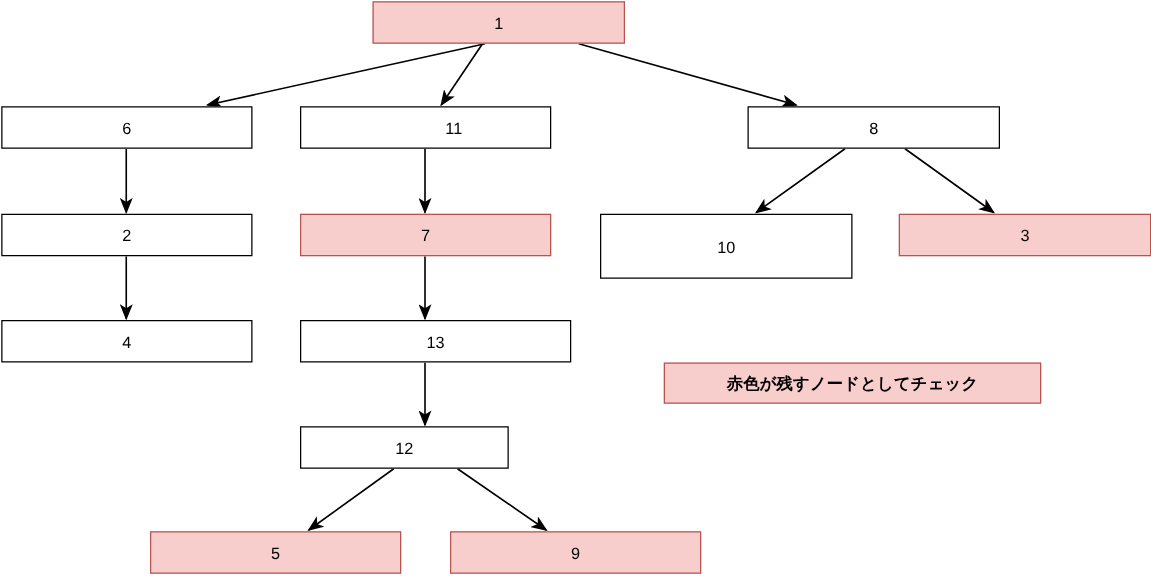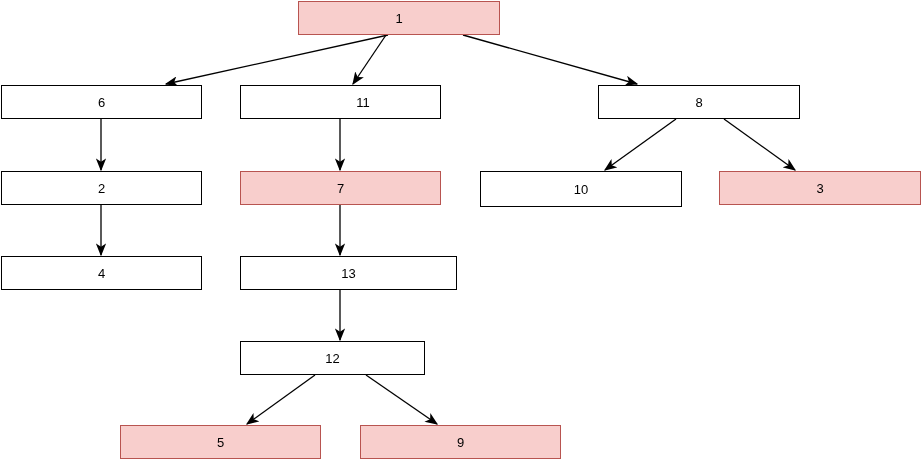--- a/index.html
+++ b/index.html
@@ -107,37 +107,40 @@
       </div>
       <div class="node plain" style="left: 598px; top: 85px; width: 202px; height: 34px;">
         <span class="node-label">8</span>
       </div>
       <div class="node plain" style="left: 1px; top: 171px; width: 201px; height: 34px;">
         <span class="node-label">2</span>
       </div>
       <div class="node marked" style="left: 240px; top: 171px; width: 201px; height: 34px;">
         <span class="node-label">7</span>
       </div>
-      <div class="node plain" style="left: 480px; top: 171px; width: 202px; height: 36px;">
+      <div class="node plain" style="left: 480px; top: 171px; width: 202px; height: 52px;">
         <span class="node-label">10</span>
       </div>
       <div class="node marked" style="left: 719px; top: 171px; width: 202px; height: 34px;">
         <span class="node-label">3</span>
       </div>
       <div class="node plain" style="left: 1px; top: 256px; width: 201px; height: 34px;">
         <span class="node-label">4</span>
       </div>
       <div class="node plain" style="left: 240px; top: 256px; width: 217px; height: 34px;">
         <span class="node-label">13</span>
       </div>
-      <div class="node plain" style="left: 240px; top: 341px; width: 185px; height: 34px;">
+      <div class="node plain" style="left: 240px; top: 341px; width: 167px; height: 34px;">
         <span class="node-label">12</span>
       </div>
       <div class="node marked" style="left: 120px; top: 425px; width: 201px; height: 34px;">
         <span class="node-label">5</span>
       </div>
       <div class="node marked" style="left: 360px; top: 425px; width: 201px; height: 34px;">
         <span class="node-label">9</span>
       </div>
     </div>
 
+  <div class="legend" id="legend-box" style="left: 531px; top: 290px; width: 302px; height: 33px;">
+    <span class="legend-label">赤色が残すノードとしてチェック</span>
+  </div>
 
 </div>
 
 </body></html>

